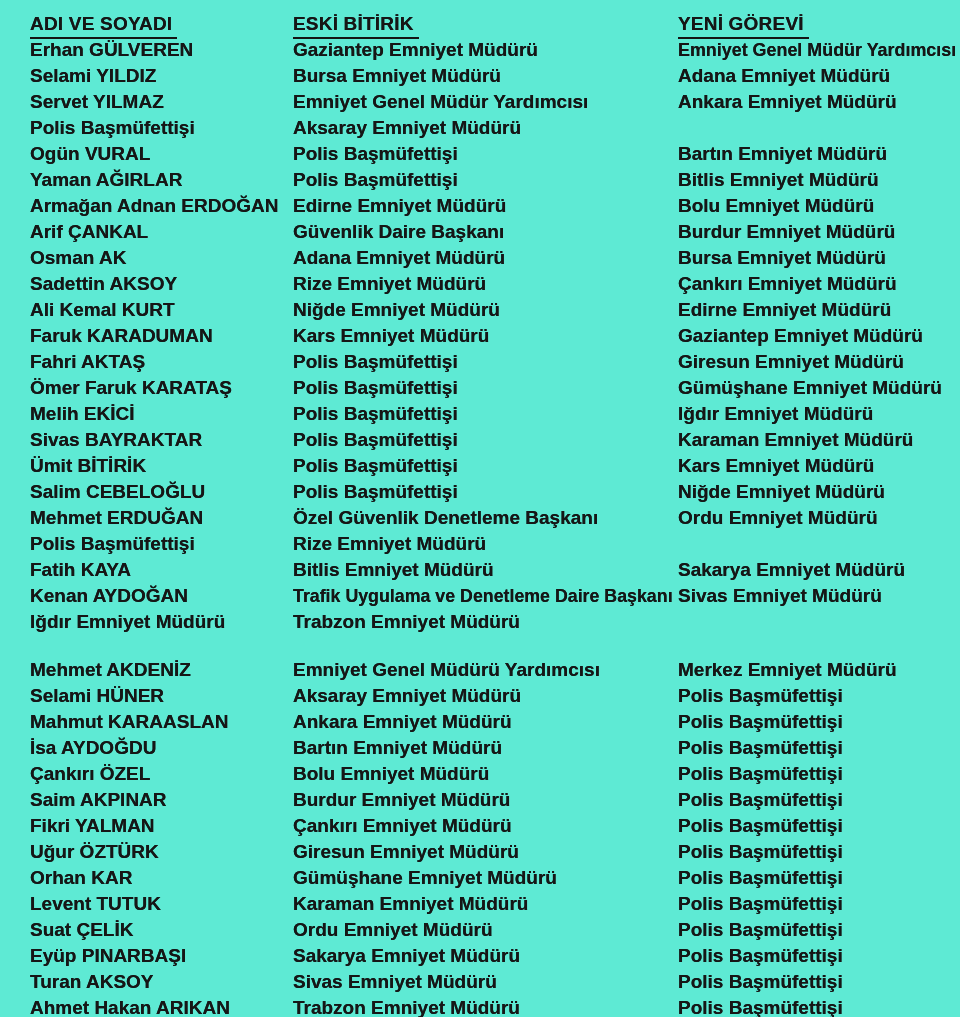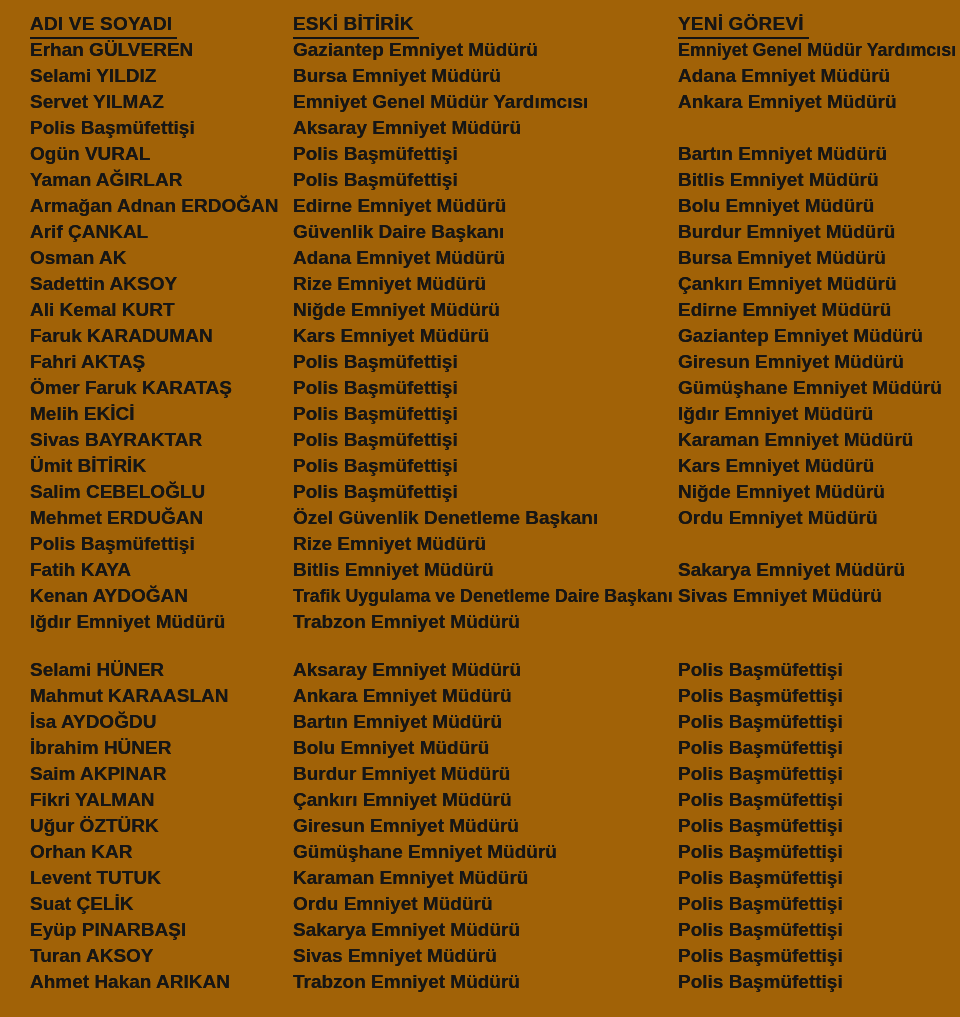--- a/index.html
+++ b/index.html
@@ -11,21 +11,21 @@
     width: 960px;
     height: 1017px;
     overflow: hidden;
     font-family: "Liberation Sans", sans-serif;
   }
   .page {
     box-sizing: border-box;
     width: 960px;
     height: 1017px;
     padding: 10px 0 0 30px;
-    background: #a16207;
+    background: #5eead4;
     color: #161616;
   }
   .row {
     display: grid;
     grid-template-columns: 263px 385px 282px;
     height: 26px;
     line-height: 26px;
     align-items: center;
   }
   .cell {
@@ -185,36 +185,41 @@
         <div class="cell old"><span style="transform: scaleX(0.936);">Trafik Uygulama ve Denetleme Daire Başkanı</span></div>
         <div class="cell new"><span>Sivas Emniyet Müdürü</span></div>
       </div>
       <div class="row">
         <div class="cell old"><span>Iğdır Emniyet Müdürü</span></div>
         <div class="cell new"><span>Trabzon Emniyet Müdürü</span></div>
       </div>
     </div>
   <div class="group" id="group-2">
       <div class="row">
+        <div class="cell name"><span>Mehmet AKDENİZ</span></div>
+        <div class="cell old"><span>Emniyet Genel Müdürü Yardımcısı</span></div>
+        <div class="cell new"><span>Merkez Emniyet Müdürü</span></div>
+      </div>
+      <div class="row">
         <div class="cell name"><span>Selami HÜNER</span></div>
         <div class="cell old"><span>Aksaray Emniyet Müdürü</span></div>
         <div class="cell new"><span>Polis Başmüfettişi</span></div>
       </div>
       <div class="row">
         <div class="cell name"><span>Mahmut KARAASLAN</span></div>
         <div class="cell old"><span>Ankara Emniyet Müdürü</span></div>
         <div class="cell new"><span>Polis Başmüfettişi</span></div>
       </div>
       <div class="row">
         <div class="cell name"><span>İsa AYDOĞDU</span></div>
         <div class="cell old"><span>Bartın Emniyet Müdürü</span></div>
         <div class="cell new"><span>Polis Başmüfettişi</span></div>
       </div>
       <div class="row">
-        <div class="cell name"><span>İbrahim HÜNER</span></div>
+        <div class="cell name"><span>Çankırı ÖZEL</span></div>
         <div class="cell old"><span>Bolu Emniyet Müdürü</span></div>
         <div class="cell new"><span>Polis Başmüfettişi</span></div>
       </div>
       <div class="row">
         <div class="cell name"><span>Saim AKPINAR</span></div>
         <div class="cell old"><span>Burdur Emniyet Müdürü</span></div>
         <div class="cell new"><span>Polis Başmüfettişi</span></div>
       </div>
       <div class="row">
         <div class="cell name"><span>Fikri YALMAN</span></div>

